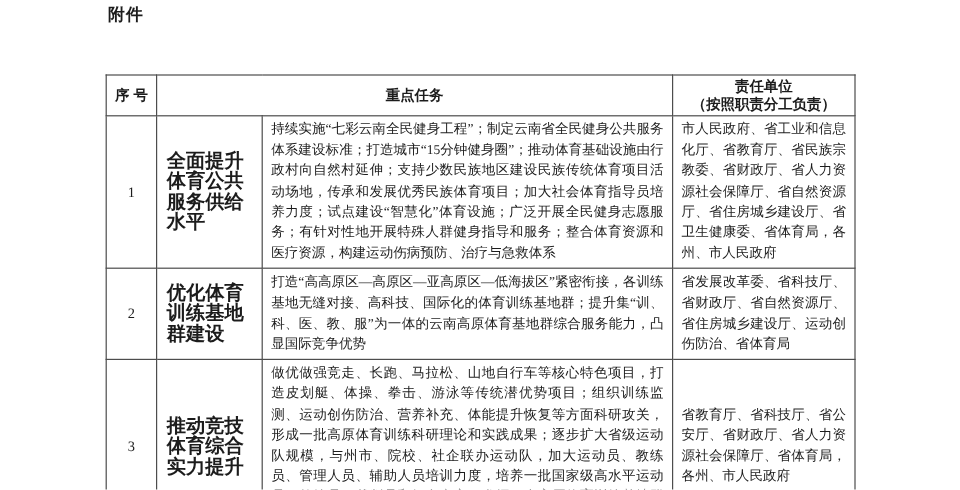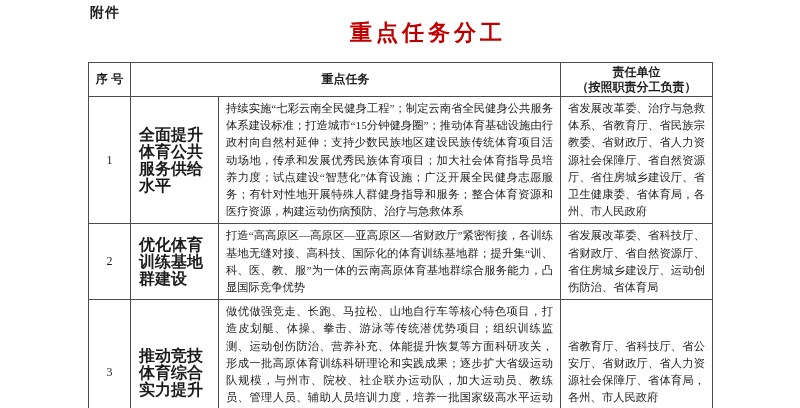--- a/index.html
+++ b/index.html
@@ -86,21 +86,20 @@
     text-justify: inter-ideograph;
   }
 </style>
 </head>
 <body>
 
 <div class="page">
 
   <div class="attachment">附件</div>
 
-  <div class="title">重点任务分工</div>
 
   <table class="task-table">
     <colgroup>
       <col class="c-idx">
       <col class="c-name">
       <col class="c-det">
       <col class="c-unit">
     </colgroup>
     <thead>
       <tr class="header-row">
@@ -110,26 +109,26 @@
           <div>责任单位</div>
           <div>（按照职责分工负责）</div>
         </th>
       </tr>
     </thead>
     <tbody>
       <tr class="row-1">
         <td class="idx">1</td>
         <td class="tname">全面提升体育公共服务供给水平</td>
         <td class="tdetail">持续实施“七彩云南全民健身工程”；制定云南省全民健身公共服务体系建设标准；打造城市“15分钟健身圈”；推动体育基础设施由行政村向自然村延伸；支持少数民族地区建设民族传统体育项目活动场地，传承和发展优秀民族体育项目；加大社会体育指导员培养力度；试点建设“智慧化”体育设施；广泛开展全民健身志愿服务；有针对性地开展特殊人群健身指导和服务；整合体育资源和医疗资源，构建运动伤病预防、治疗与急救体系</td>
-        <td class="tunits">省发展改革委、治疗与急救体系、省教育厅、省民族宗教委、省财政厅、省人力资源社会保障厅、省自然资源厅、省住房城乡建设厅、省卫生健康委、省体育局，各州、市人民政府</td>
+        <td class="tunits">市人民政府、省工业和信息化厅、省教育厅、省民族宗教委、省财政厅、省人力资源社会保障厅、省自然资源厅、省住房城乡建设厅、省卫生健康委、省体育局，各州、市人民政府</td>
       </tr>
       <tr class="row-2">
         <td class="idx">2</td>
         <td class="tname">优化体育训练基地群建设</td>
-        <td class="tdetail">打造“高高原区—高原区—亚高原区—省财政厅”紧密衔接，各训练基地无缝对接、高科技、国际化的体育训练基地群；提升集“训、科、医、教、服”为一体的云南高原体育基地群综合服务能力，凸显国际竞争优势</td>
+        <td class="tdetail">打造“高高原区—高原区—亚高原区—低海拔区”紧密衔接，各训练基地无缝对接、高科技、国际化的体育训练基地群；提升集“训、科、医、教、服”为一体的云南高原体育基地群综合服务能力，凸显国际竞争优势</td>
         <td class="tunits">省发展改革委、省科技厅、省财政厅、省自然资源厅、省住房城乡建设厅、运动创伤防治、省体育局</td>
       </tr>
       <tr class="row-3">
         <td class="idx">3</td>
         <td class="tname">推动竞技体育综合实力提升</td>
         <td class="tdetail">做优做强竞走、长跑、马拉松、山地自行车等核心特色项目，打造皮划艇、体操、拳击、游泳等传统潜优势项目；组织训练监测、运动创伤防治、营养补充、体能提升恢复等方面科研攻关，形成一批高原体育训练科研理论和实践成果；逐步扩大省级运动队规模，与州市、院校、社企联办运动队，加大运动员、教练员、管理人员、辅助人员培训力度，培养一批国家级高水平运动员、教练员、裁判员和知名专家；发挥云南高原体育训练基地群优势，积极参与备战奥运会、残奥会和冬奥会、冬残奥会</td>
         <td class="tunits">省教育厅、省科技厅、省公安厅、省财政厅、省人力资源社会保障厅、省体育局，各州、市人民政府</td>
       </tr>
     </tbody>
   </table>

